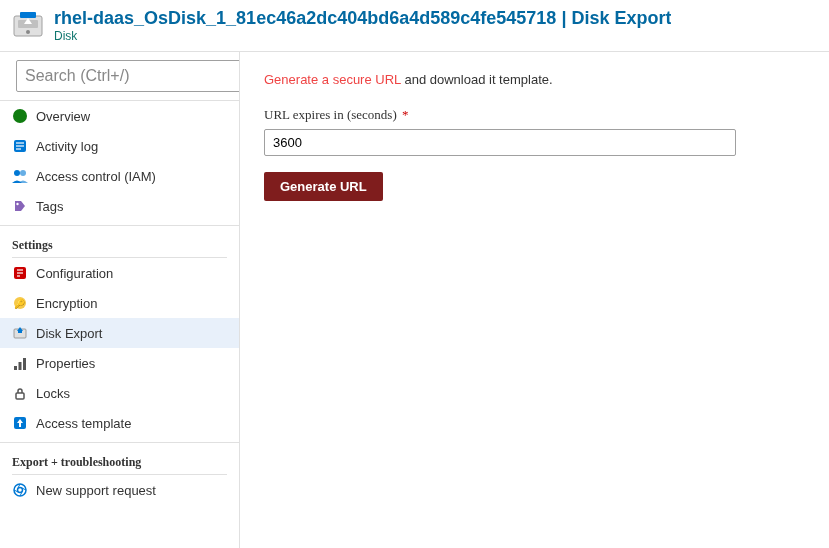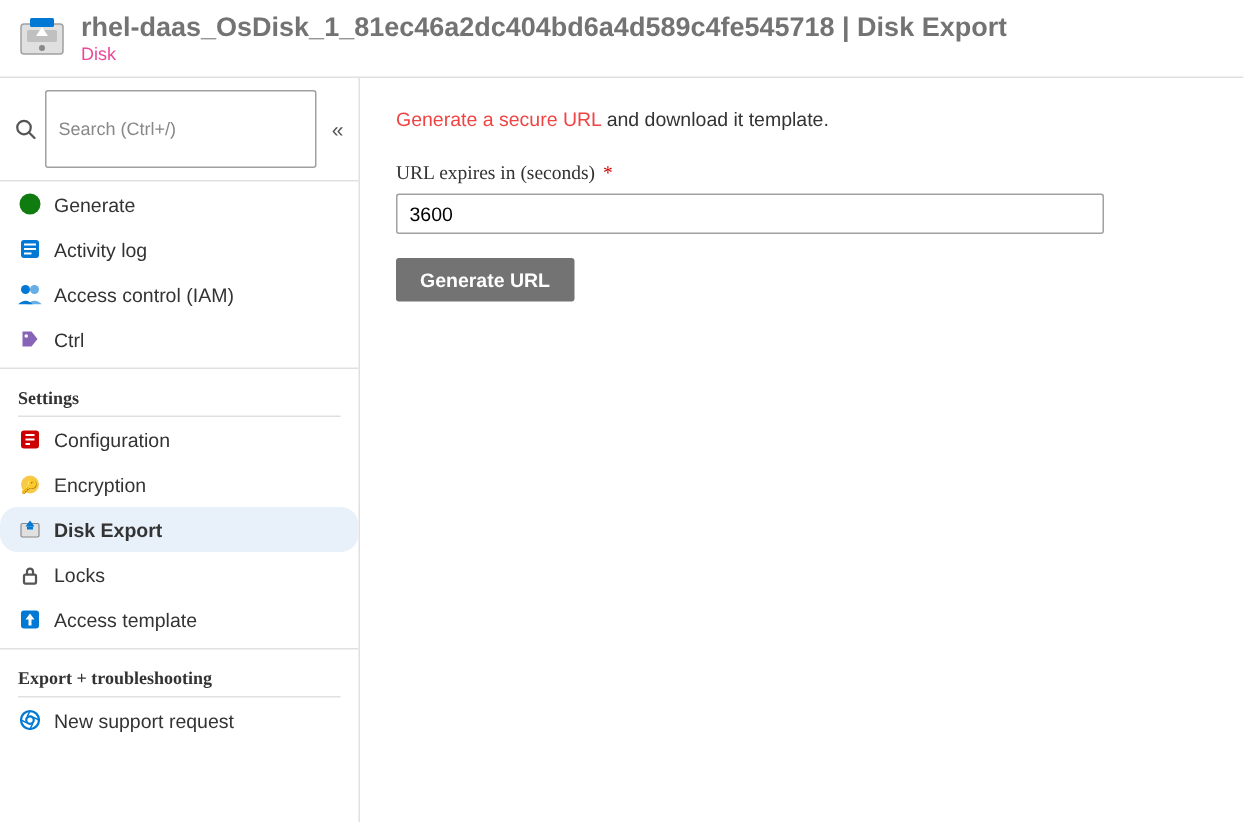--- a/index.html
+++ b/index.html
@@ -2,50 +2,50 @@
 <html><head>
   <meta charset="utf-8">
   <style>
     * { box-sizing: border-box; margin: 0; padding: 0; }
     body { font-family: 'Segoe UI', Arial, sans-serif; font-size: 13px; color: #333; background: #fff; display: flex; flex-direction: column; height: 548px; width: 829px; overflow: hidden; }
 
     
     .header { display: flex; align-items: center; padding: 8px 12px; border-bottom: 1px solid #e0e0e0; min-height: 52px; }
     .header-icon { width: 32px; height: 32px; margin-right: 10px; flex-shrink: 0; }
     .header-title-block { display: flex; flex-direction: column; }
-    .header-title { font-size: 18px; font-weight: 600; color: #737373; white-space: nowrap; overflow: hidden; text-overflow: ellipsis; }
-    .header-subtitle { font-size: 12px; color: #ec4899; cursor: pointer; }
+    .header-title { font-size: 18px; font-weight: 600; color: #0369a1; white-space: nowrap; overflow: hidden; text-overflow: ellipsis; }
+    .header-subtitle { font-size: 12px; color: #0f766e; cursor: pointer; }
 
     
     .main-layout { display: flex; flex: 1; overflow: hidden; }
 
     
     .sidebar { width: 240px; flex-shrink: 0; border-right: 1px solid #e0e0e0; overflow-y: auto; display: flex; flex-direction: column; }
     .search-bar { display: flex; align-items: center; padding: 8px 10px; border-bottom: 1px solid #e0e0e0; gap: 6px; }
-    .search-bar input { border: 1px solid #a0a0a0; border-radius: 2px; padding: 18px 8px; font-size: 12px; flex: 1; outline: none; color: #333; }
+    .search-bar input { border: 1px solid #a0a0a0; border-radius: 2px; padding: 6px 8px; font-size: 16px; flex: 1; outline: none; color: #333; }
     .search-bar input::placeholder { color: #888; }
     .collapse-btn { font-size: 14px; color: #555; cursor: pointer; margin-left: 4px; }
 
     .nav-section { padding: 0; }
     .nav-item { display: flex; align-items: center; padding: 7px 12px; cursor: pointer; gap: 8px; font-size: 13px; color: #333; }
-    .nav-item.active { background: #e8f0fa; font-weight: 700; border-radius: 12px; }
+    .nav-item.active { background: #e8f0fa; font-weight: 400; }
     .nav-icon { width: 16px; height: 16px; flex-shrink: 0; display: flex; align-items: center; justify-content: center; }
 
     .section-label { font-size: 12px; font-weight: 600; color: #333; padding: 12px 12px 4px 12px; border-top: 1px solid #e0e0e0; margin-top: 4px; font-family: Liberation Serif, serif; }
     .section-divider { border: none; border-top: 1px solid #e0e0e0; margin: 0 12px; }
 
     
     .content { flex: 1; padding: 20px 24px; overflow-y: auto; }
     .content-description { font-size: 13px; color: #333; margin-bottom: 20px; }
     .content-description a { color: #ef4444; text-decoration: none; }
 
     .field-label { font-size: 13px; color: #333; margin-bottom: 6px; font-family: Liberation Serif, serif; }
     .required-star { color: #c00; margin-left: 2px; }
     .field-input { width: 472px; max-width: 100%; border: 1px solid #a0a0a0; border-radius: 2px; padding: 5px 8px; font-size: 13px; outline: none; }
-    .generate-btn { margin-top: 16px; background: #737373; color: #fff; border: none; padding: 7px 16px; font-size: 13px; font-weight: 600; border-radius: 2px; cursor: pointer; }
+    .generate-btn { margin-top: 16px; background: #7f1d1d; color: #fff; border: none; padding: 7px 16px; font-size: 13px; font-weight: 600; border-radius: 2px; cursor: pointer; }
 
     
     .icon-overview { background: #107c10; border-radius: 50%; width: 14px; height: 14px; }
 
     
     .header-disk-icon { display: flex; align-items: center; justify-content: center; }
   </style>
 </head>
 <body>
 
@@ -75,21 +75,21 @@
       </svg>
       <input type="text" placeholder="Search (Ctrl+/)" style="">
       <span class="collapse-btn">«</span>
     </div>
 
     <div class="nav-section">
       <div class="nav-item">
         <div class="nav-icon">
             <div class="icon-overview"></div>
           </div>
-        <span>Generate</span>
+        <span>Overview</span>
       </div>
       <div class="nav-item">
         <div class="nav-icon">
           <svg width="14" height="14" viewBox="0 0 14 14">
               <rect x="1" y="1" width="12" height="12" rx="2" fill="#0078d4"></rect>
               <line x1="3" y1="4" x2="11" y2="4" stroke="#fff" stroke-width="1.2"></line>
               <line x1="3" y1="7" x2="11" y2="7" stroke="#fff" stroke-width="1.2"></line>
               <line x1="3" y1="10" x2="8" y2="10" stroke="#fff" stroke-width="1.2"></line>
             </svg>
         </div>
@@ -106,21 +106,21 @@
         </div>
         <span>Access control (IAM)</span>
       </div>
       <div class="nav-item">
         <div class="nav-icon">
           <svg width="14" height="14" viewBox="0 0 14 14">
               <polygon points="2,2 8,2 12,7 8,12 2,12 2,2" fill="#8764b8"></polygon>
               <circle cx="4.5" cy="5" r="1.2" fill="#fff"></circle>
             </svg>
         </div>
-        <span>Ctrl</span>
+        <span>Tags</span>
       </div>
     </div>
 
     <div class="section-label">Settings</div>
     <hr class="section-divider">
 
     <div class="nav-section">
       <div class="nav-item">
         <div class="nav-icon">
           <svg width="14" height="14" viewBox="0 0 14 14">
@@ -143,20 +143,30 @@
       </div>
       <div class="nav-item active">
         <div class="nav-icon">
           <svg width="14" height="14" viewBox="0 0 14 14">
               <rect x="1" y="3" width="12" height="9" rx="1" fill="#e0e0e0" stroke="#888" stroke-width="0.8"></rect>
               <polygon points="7,1 10,5 4,5" fill="#0078d4"></polygon>
               <rect x="5" y="5" width="4" height="2" fill="#0078d4"></rect>
             </svg>
         </div>
         <span>Disk Export</span>
+      </div>
+      <div class="nav-item">
+        <div class="nav-icon">
+          <svg width="14" height="14" viewBox="0 0 14 14">
+              <rect x="1" y="10" width="3" height="4" fill="#555"></rect>
+              <rect x="5.5" y="6" width="3" height="8" fill="#555"></rect>
+              <rect x="10" y="2" width="3" height="12" fill="#555"></rect>
+            </svg>
+        </div>
+        <span>Properties</span>
       </div>
       <div class="nav-item">
         <div class="nav-icon">
           <svg width="14" height="14" viewBox="0 0 14 14">
               <rect x="3" y="7" width="8" height="6" rx="1" fill="none" stroke="#555" stroke-width="1.5"></rect>
               <path d="M5 7V5a2 2 0 0 1 4 0v2" fill="none" stroke="#555" stroke-width="1.5"></path>
             </svg>
         </div>
         <span>Locks</span>
       </div>

